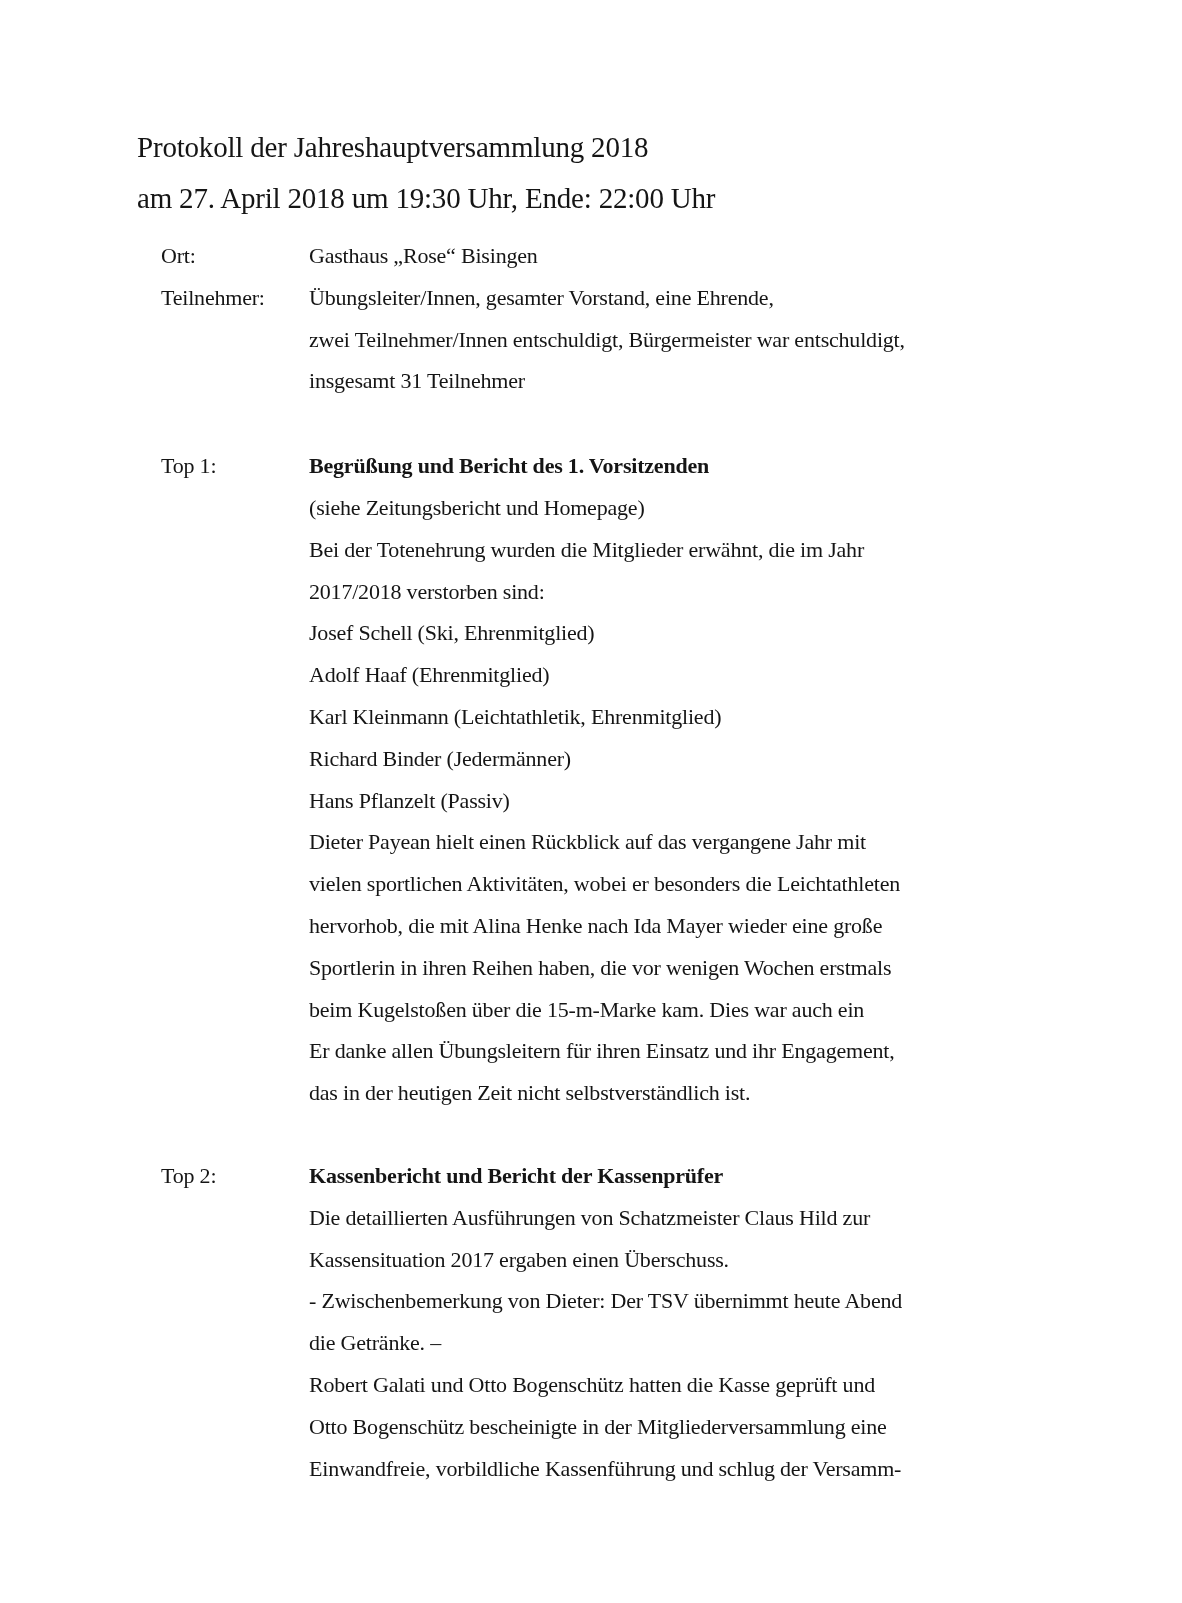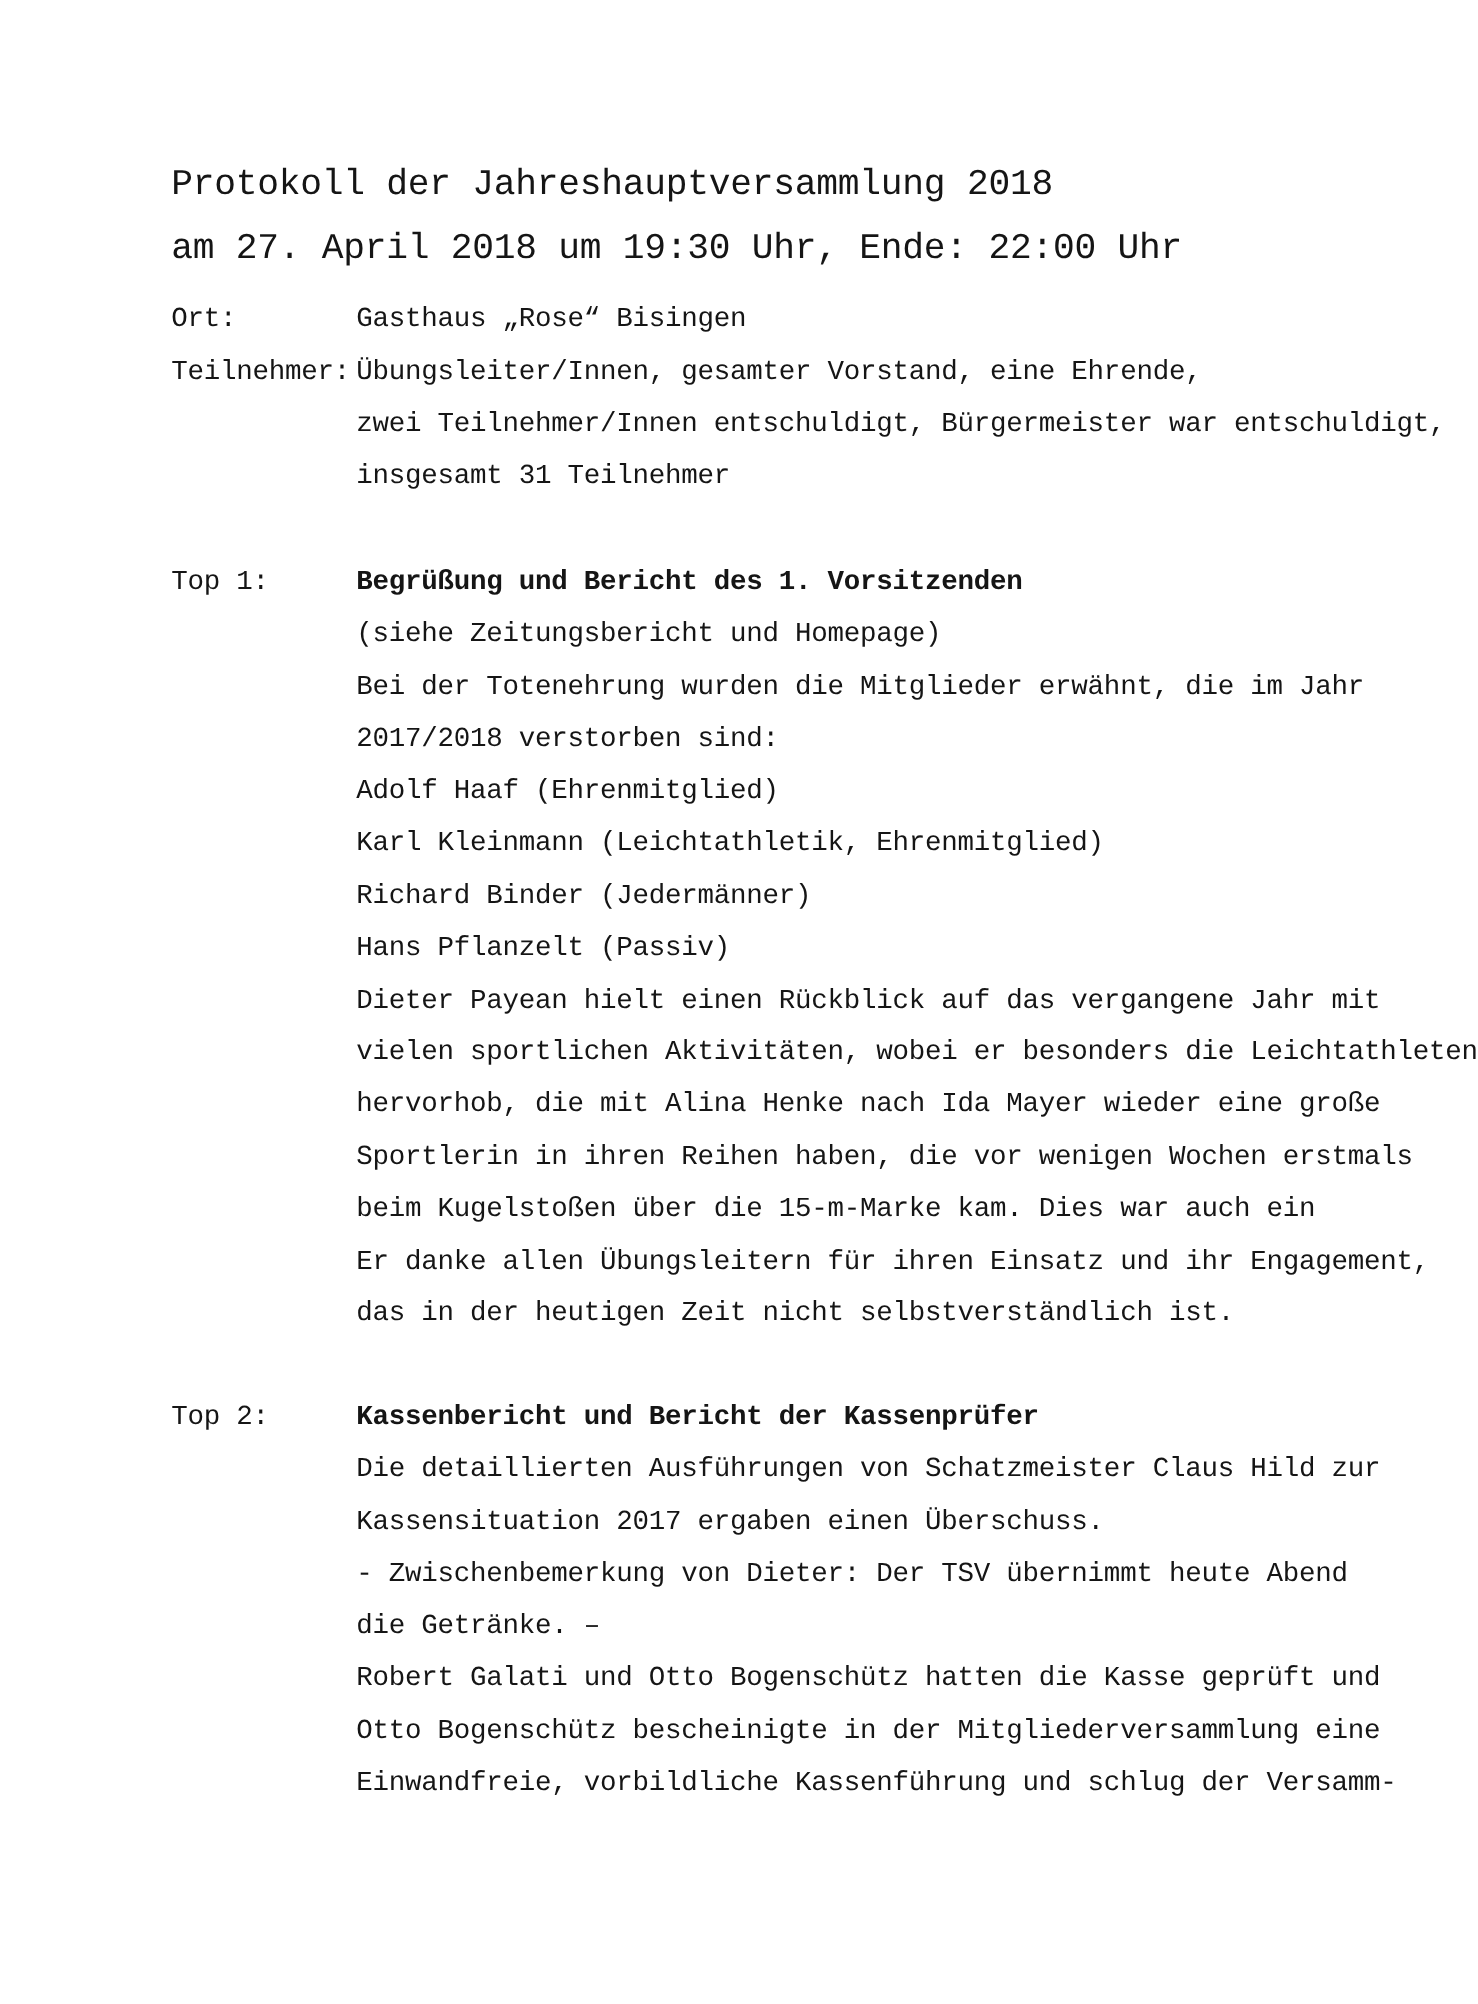--- a/index.html
+++ b/index.html
@@ -6,41 +6,42 @@
     margin: 0;
     padding: 0;
     background: #ffffff;
   }
   .page {
     position: relative;
     width: 1182px;
     height: 1603px;
     background: #ffffff;
     color: #151515;
-    font-family: Liberation Mono, monospace;
+    font-family: Liberation Serif, serif;
     overflow: hidden;
     box-sizing: border-box;
     padding: 122px 60px 0 137px;
     letter-spacing: -0.2px;
   }
   .title-block {
     margin: 0 0 11px 0;
   }
   .title-line {
     font-size: 29px;
     line-height: 51px;
     font-weight: 400;
     white-space: nowrap;
   }
   .section {
     font-size: 22px;
   }
   .row {
     display: flex;
     line-height: 41.8px;
+    margin-left: 24px;
   }
   .lbl {
     width: 148px;
     flex: 0 0 148px;
     white-space: nowrap;
   }
   .val {
     white-space: nowrap;
   }
   .heading {
@@ -90,20 +91,21 @@
     <div class="row">
       <div class="lbl"></div>
       <div class="val">Bei der Totenehrung wurden die Mitglieder erwähnt, die im Jahr</div>
     </div>
     <div class="row">
       <div class="lbl"></div>
       <div class="val">2017/2018 verstorben sind:</div>
     </div>
     <div class="row">
       <div class="lbl"></div>
+      <div class="val">Josef Schell (Ski, Ehrenmitglied)</div>
     </div>
     <div class="row">
       <div class="lbl"></div>
       <div class="val">Adolf Haaf (Ehrenmitglied)</div>
     </div>
     <div class="row">
       <div class="lbl"></div>
       <div class="val">Karl Kleinmann (Leichtathletik, Ehrenmitglied)</div>
     </div>
     <div class="row">

